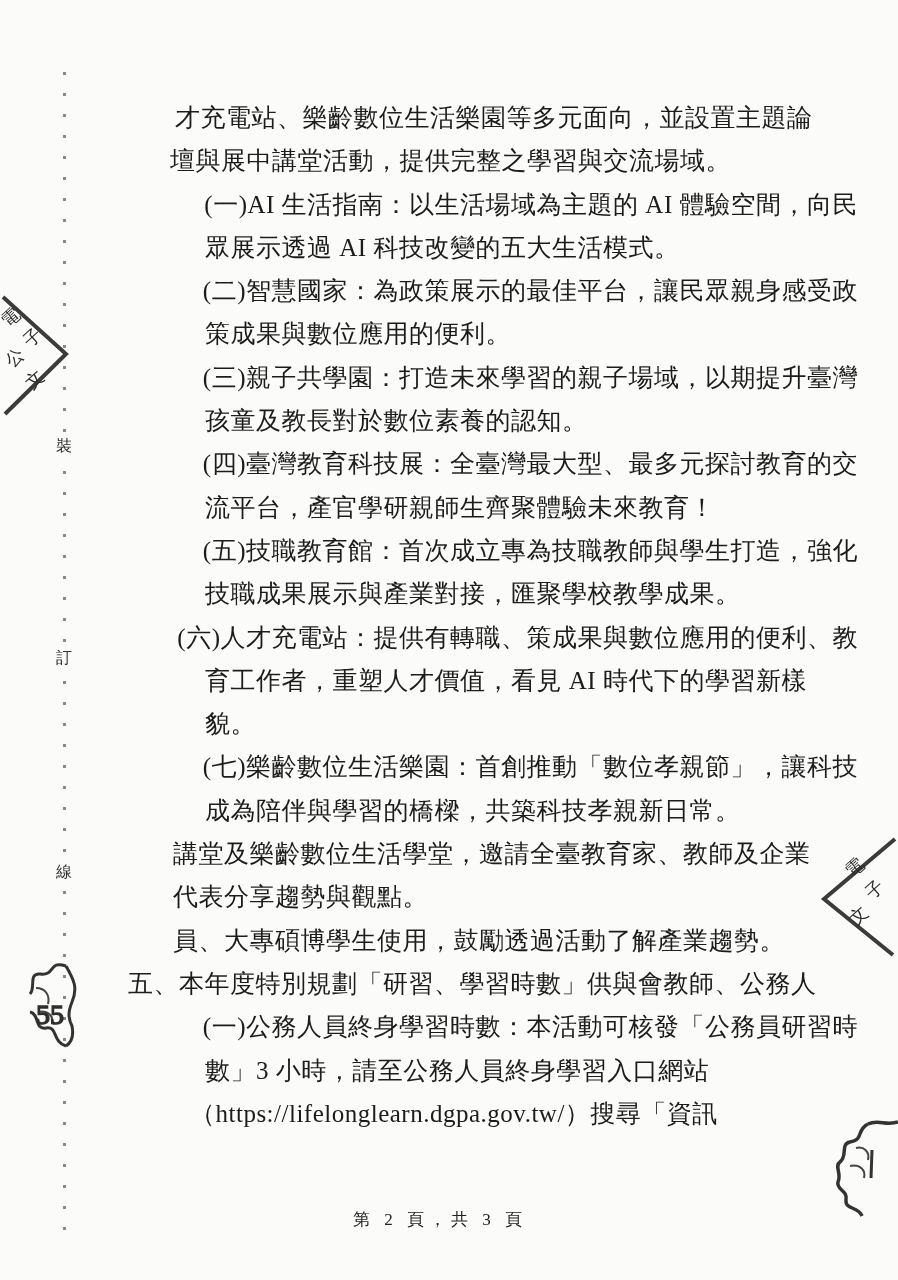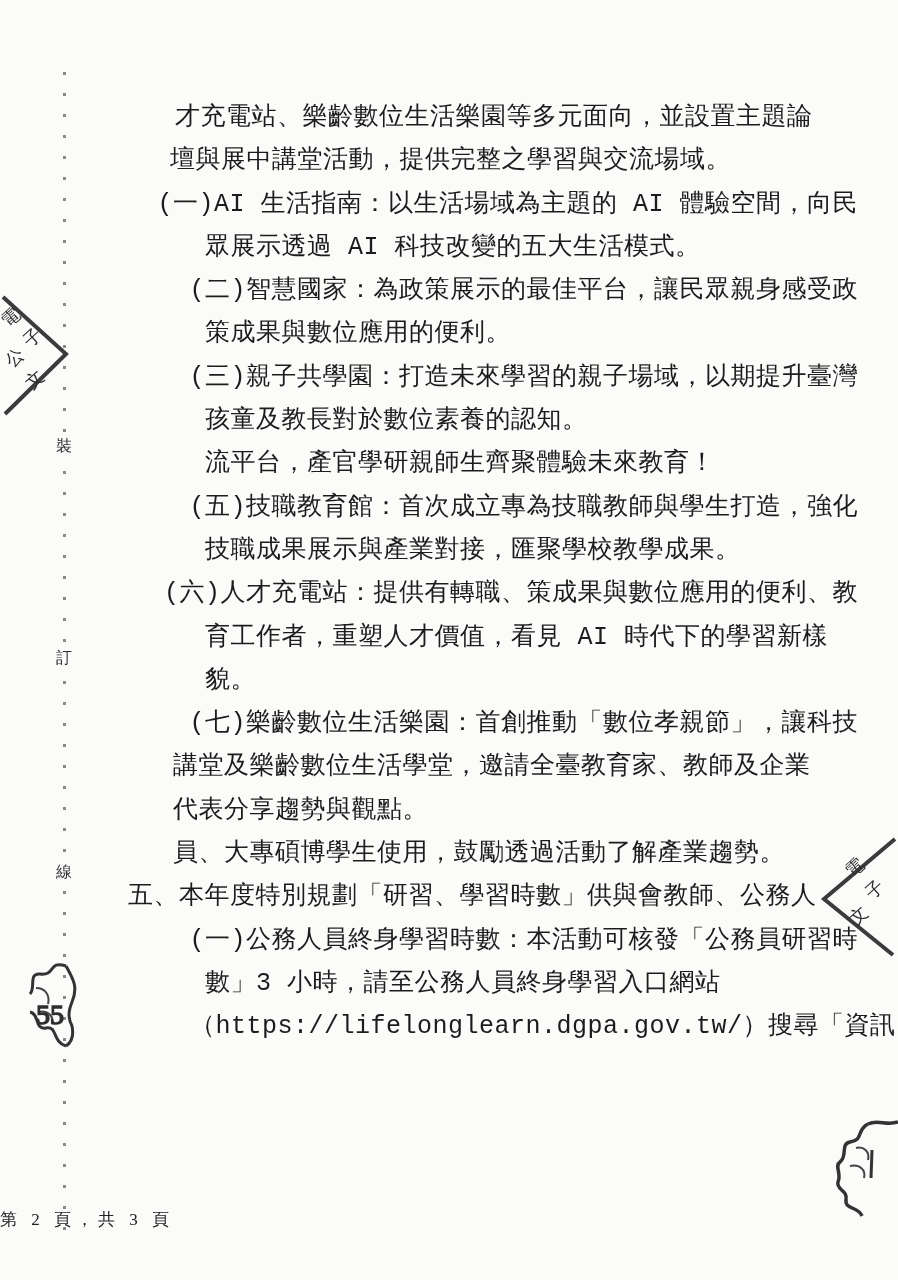--- a/index.html
+++ b/index.html
@@ -8,21 +8,21 @@
     background:#fbfbfa;
     font-family:"Liberation Serif","DejaVu Serif",serif;
     color:#1c1c1c;
   }
   
   .doc-text{
     position:absolute;left:128px;top:96px;width:730px;
   }
   .line{
     height:43.3px;line-height:43.3px;
-    font-size:25px;letter-spacing:0.5px;white-space:nowrap;font-family:Liberation Mono, monospace;
+    font-size:25px;letter-spacing:0.5px;white-space:nowrap;
   }
   .m-main  {margin-left:0;}
   .m-mainc {margin-left:45px;}
   .m-sub   {margin-left:22px;text-align:right;}
   .m-subc  {margin-left:77px;}
   .m-intro {margin-left:47px;}
   .m-intro2{margin-left:42px;}
   .m-url   {margin-left:62px;}
 
   
@@ -45,21 +45,21 @@
   .st-55{left:0;top:956px;padding-left:26px;}
   .st-right{left:814px;top:836px;}
   .st-flower{left:834px;top:1116px;}
   .stamp svg text{
     fill:#2e2e2e;
     font-family:"Liberation Serif","DejaVu Serif",serif;
   }
 
   
   .footer{
-    position:absolute;left:0;top:1208px;width:880px;
+    position:absolute;left:0;top:1208px;width:880px;text-align:center;
     font-size:17px;letter-spacing:5px;color:#222;
   }
 </style>
 </head>
 <body>
 
 <div class="binding-line"></div>
 <div class="binding-char bc-zhuang">裝</div>
 <div class="binding-char bc-ding">訂</div>
 <div class="binding-char bc-xian">線</div>
@@ -106,27 +106,29 @@
 
 <div class="doc-text">
   <div class="line m-intro">才充電站、樂齡數位生活樂園等多元面向，並設置主題論</div>
   <div class="line m-intro2">壇與展中講堂活動，提供完整之學習與交流場域。</div>
   <div class="line m-sub">(一)AI 生活指南：以生活場域為主題的 AI 體驗空間，向民</div>
   <div class="line m-subc">眾展示透過 AI 科技改變的五大生活模式。</div>
   <div class="line m-sub">(二)智慧國家：為政策展示的最佳平台，讓民眾親身感受政</div>
   <div class="line m-subc">策成果與數位應用的便利。</div>
   <div class="line m-sub">(三)親子共學園：打造未來學習的親子場域，以期提升臺灣</div>
   <div class="line m-subc">孩童及教長對於數位素養的認知。</div>
+  <div class="line m-sub">(四)臺灣教育科技展：全臺灣最大型、最多元探討教育的交</div>
   <div class="line m-subc">流平台，產官學研親師生齊聚體驗未來教育！</div>
   <div class="line m-sub">(五)技職教育館：首次成立專為技職教師與學生打造，強化</div>
   <div class="line m-subc">技職成果展示與產業對接，匯聚學校教學成果。</div>
   <div class="line m-sub">(六)人才充電站：提供有轉職、策成果與數位應用的便利、教</div>
   <div class="line m-subc">育工作者，重塑人才價值，看見 AI 時代下的學習新樣</div>
   <div class="line m-subc">貌。</div>
   <div class="line m-sub">(七)樂齡數位生活樂園：首創推動「數位孝親節」，讓科技</div>
+  <div class="line m-subc">成為陪伴與學習的橋樑，共築科技孝親新日常。</div>
   <div class="line m-mainc">講堂及樂齡數位生活學堂，邀請全臺教育家、教師及企業</div>
   <div class="line m-mainc">代表分享趨勢與觀點。</div>
   <div class="line m-mainc">員、大專碩博學生使用，鼓勵透過活動了解產業趨勢。</div>
   <div class="line m-main">五、本年度特別規劃「研習、學習時數」供與會教師、公務人</div>
   <div class="line m-sub">(一)公務人員終身學習時數：本活動可核發「公務員研習時</div>
   <div class="line m-subc">數」3 小時，請至公務人員終身學習入口網站</div>
   <div class="line m-url">（https://lifelonglearn.dgpa.gov.tw/）搜尋「資訊</div>
 </div>
 
 <div class="footer">第 2 頁，共 3 頁</div>

